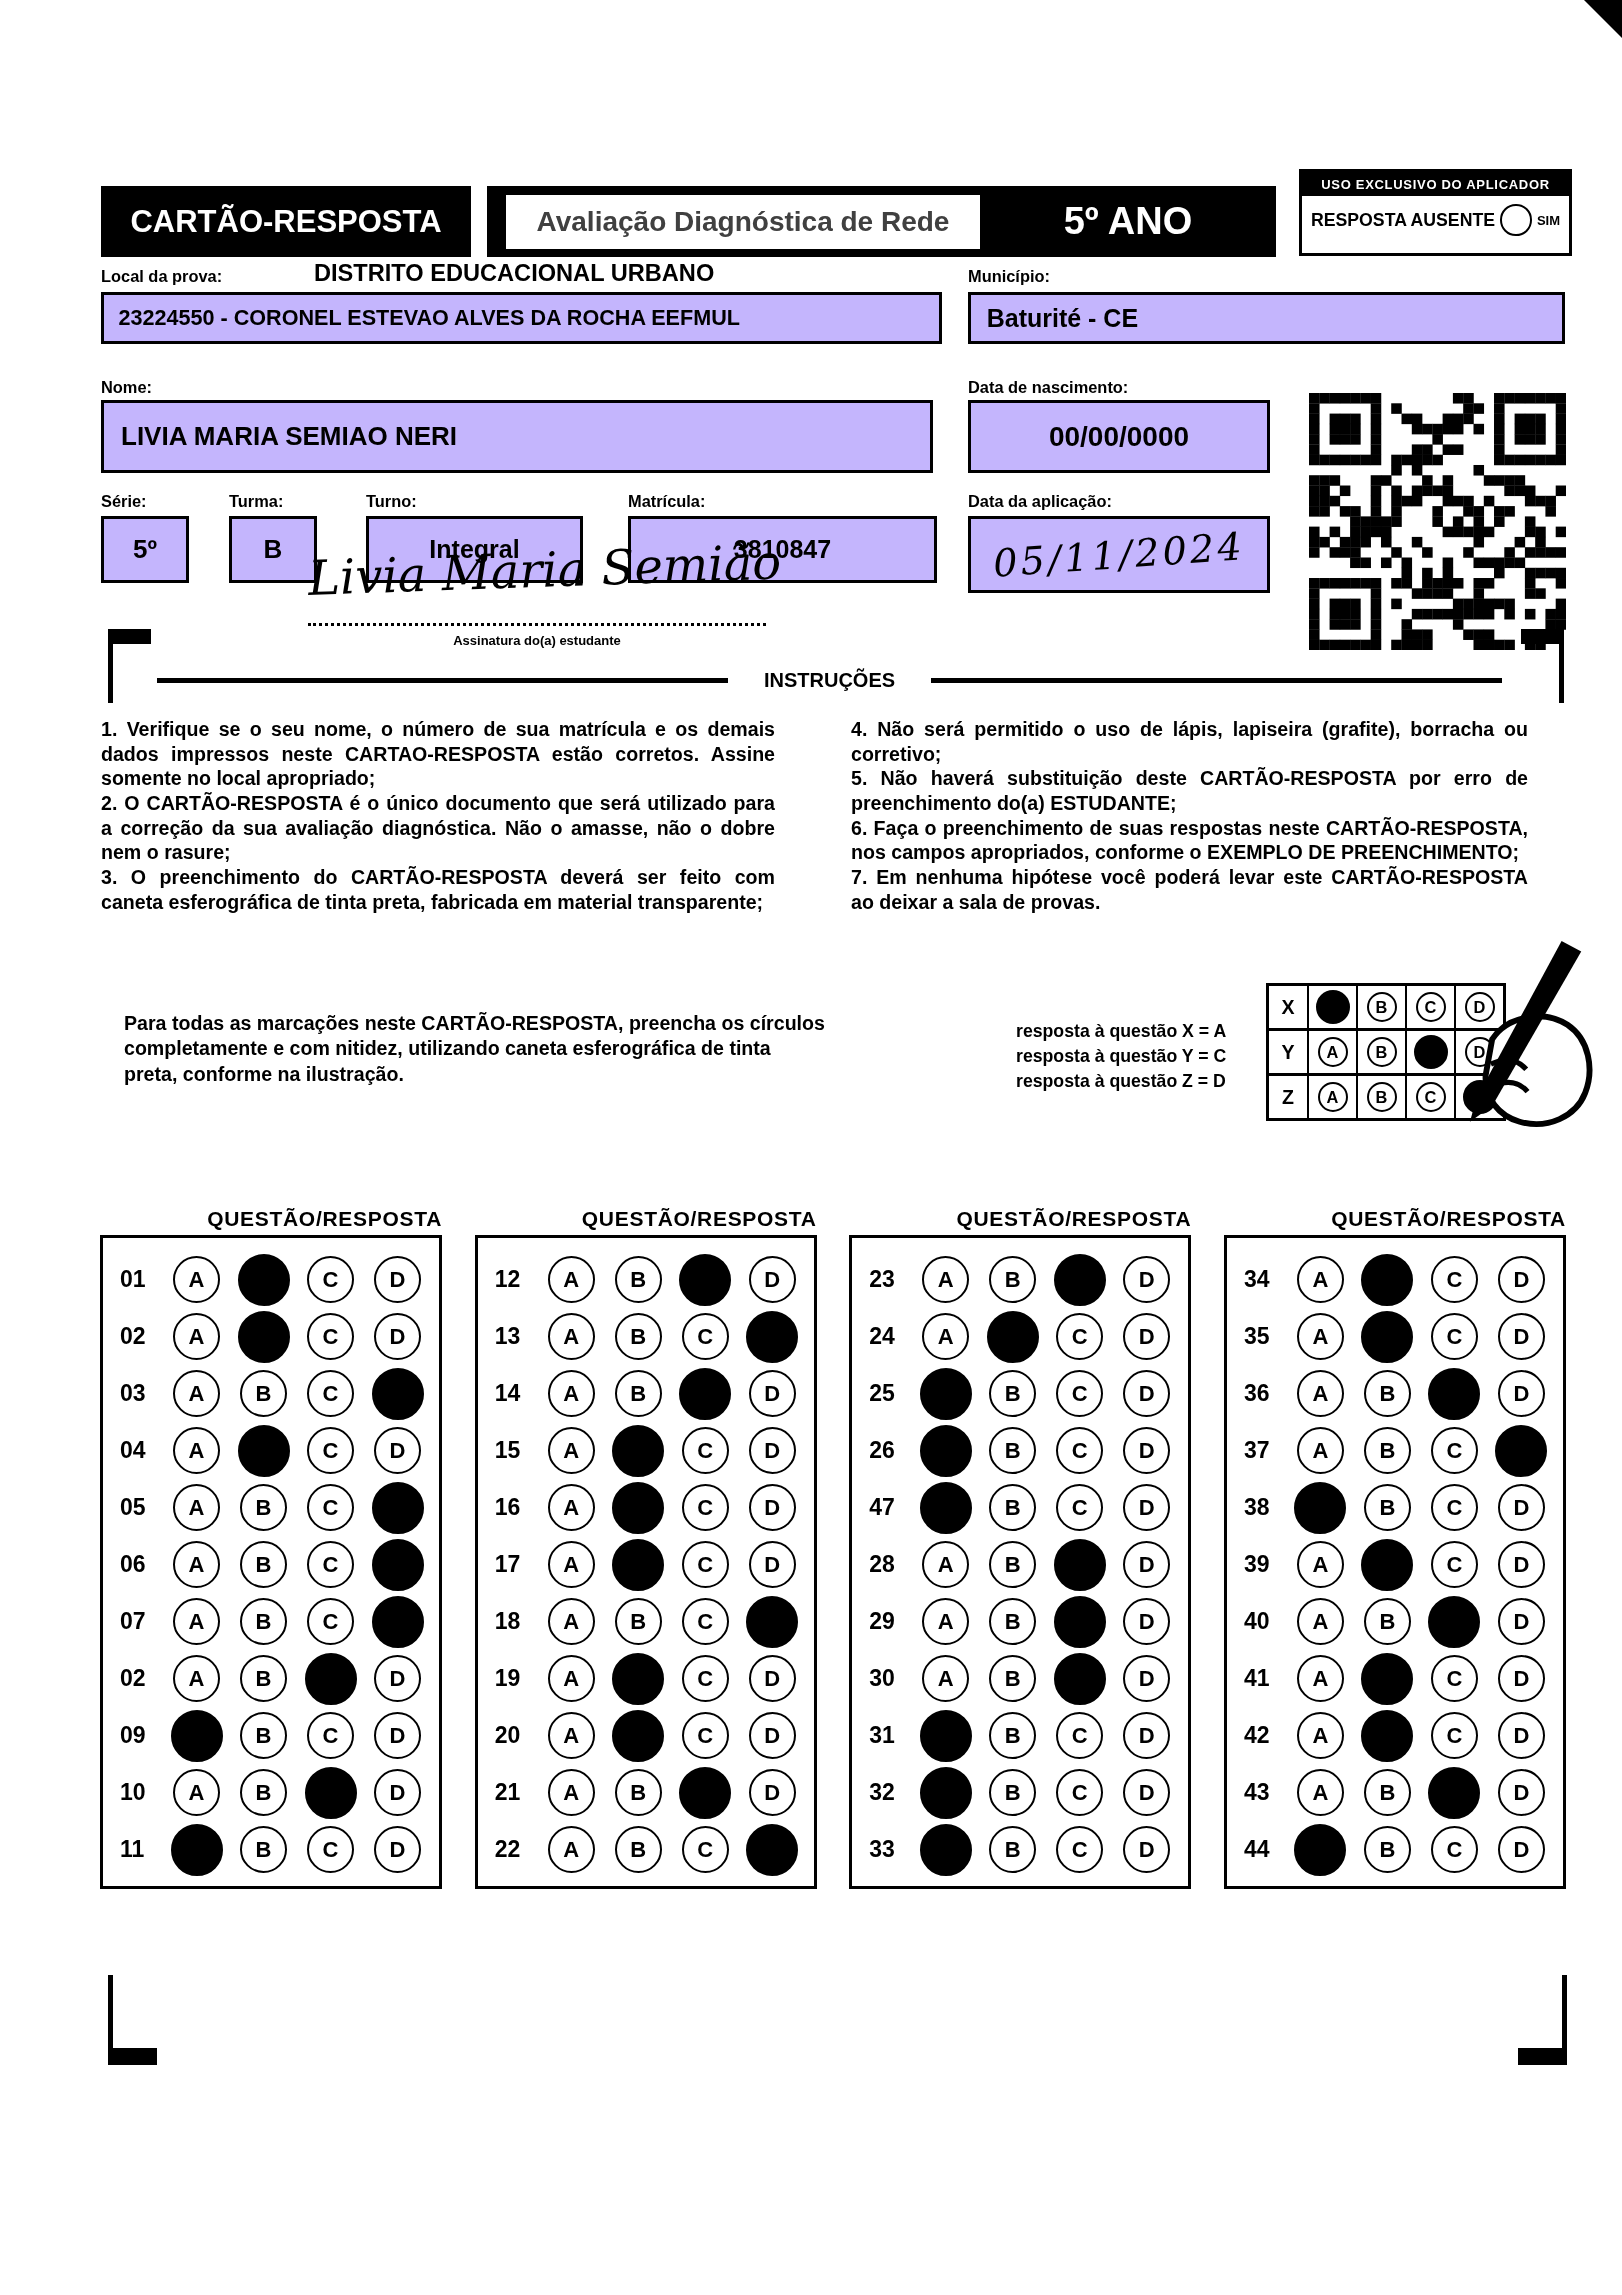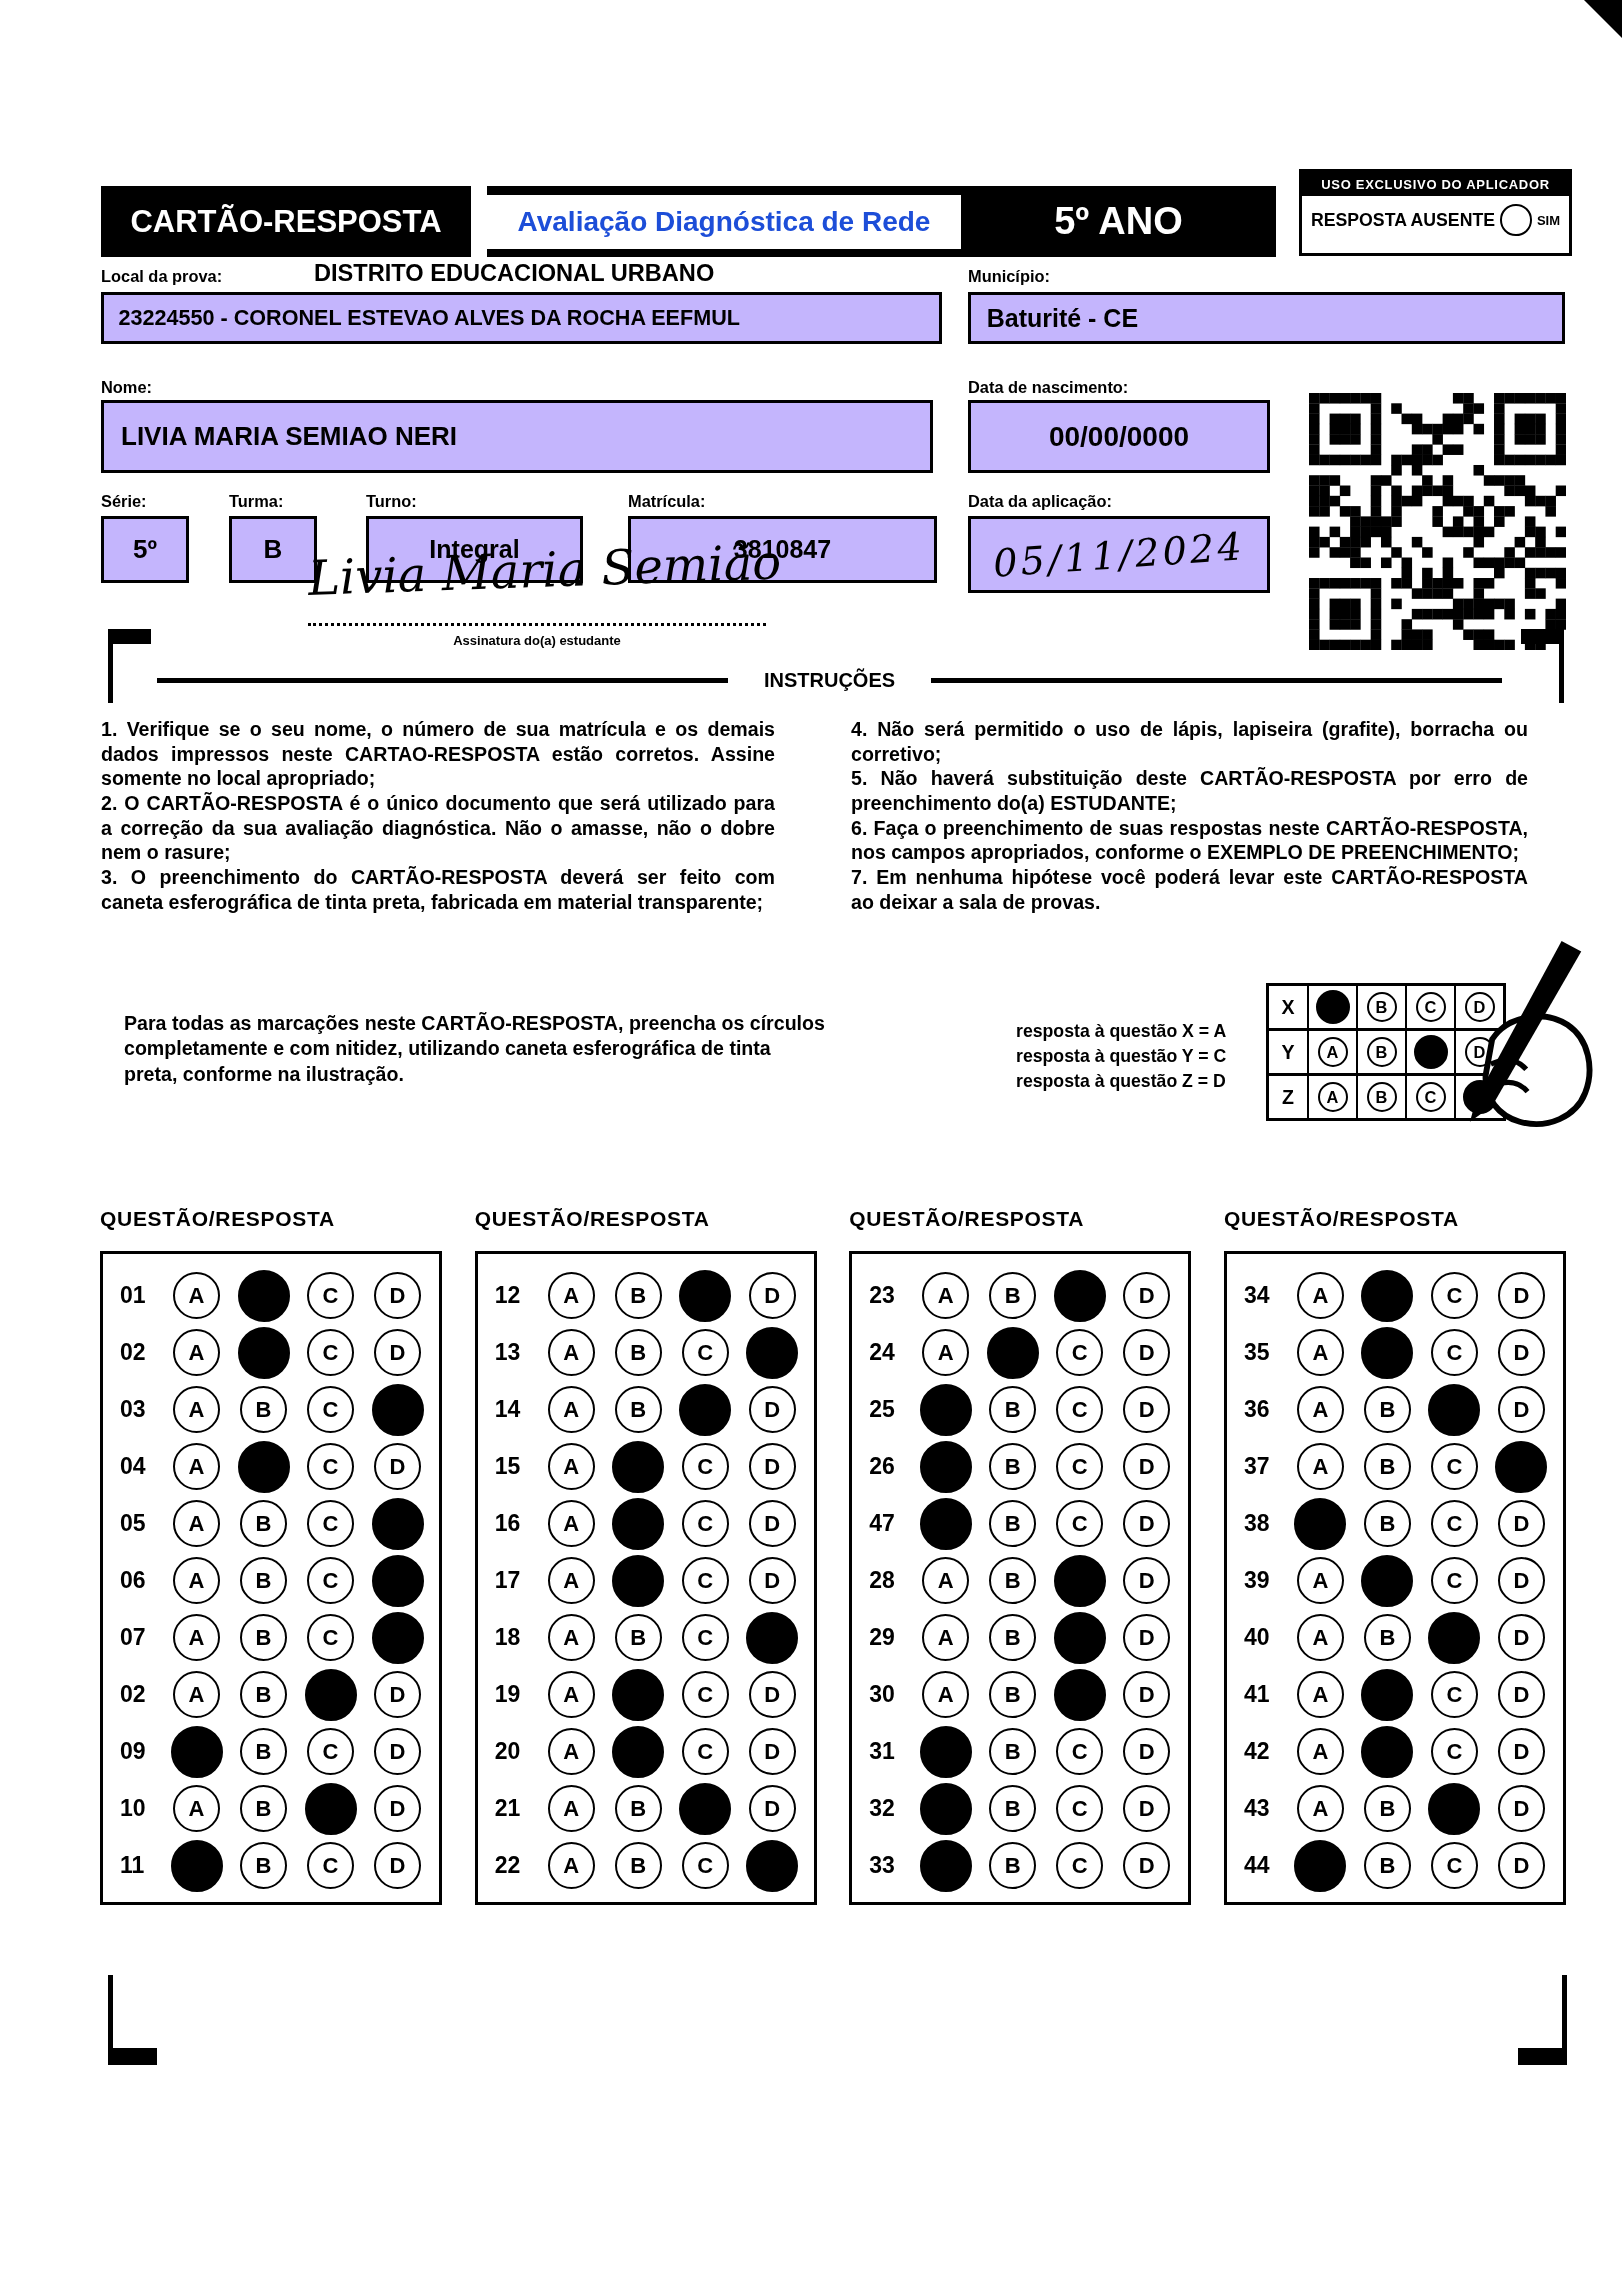--- a/index.html
+++ b/index.html
@@ -6,21 +6,21 @@
   .page{position:relative;width:1623px;height:2295px;background:#fff;color:#000;
         font-family:"Liberation Sans",sans-serif;overflow:hidden}
   .corner-tri{position:absolute;top:0;right:0;width:0;height:0;
         border-top:39px solid #000;border-left:39px solid transparent}
 
   
   .h-card{position:absolute;left:101px;top:186px;width:370px;height:71px;background:#000;color:#fff;
         display:flex;align-items:center;justify-content:center;font-size:31px;font-weight:bold}
   .h-exam-wrap{position:absolute;left:487px;top:186px;width:789px;height:71px;background:#000;
         display:flex;align-items:center}
-  .h-exam{margin-left:0;width:474px;height:54px;background:#fff;color:#1d4ed8;
+  .h-exam{margin-left:19px;width:474px;height:54px;background:#fff;color:#404040;
         display:flex;align-items:center;justify-content:center;font-size:28px;font-weight:bold}
   .h-grade{flex:1;text-align:center;color:#fff;font-size:38px;font-weight:bold}
   .h-aplicador{position:absolute;left:1299px;top:169px;width:267px;height:81px;border:3.3px solid #000;background:#fff}
   .h-aplicador-title{background:#000;color:#fff;text-align:center;font-size:13px;font-weight:bold;
         padding:4.6px 0;letter-spacing:0.7px}
   .h-aplicador-body{display:flex;align-items:center;justify-content:center;gap:5.2px;height:48px}
   .absent-label{font-size:17.7px;font-weight:bold}
   .absent-circle{width:27.5px;height:27.5px;border:2.6px solid #000;border-radius:50%}
   .absent-yes{font-size:13px;font-weight:bold}
 
@@ -74,21 +74,21 @@
   .ex-cell{width:47px;height:42px;display:flex;align-items:center;justify-content:center}
   .ex-cell + .ex-cell{border-left:2px solid #000}
   .ex-bubble{width:30px;height:30px;border:2px solid #000;border-radius:50%;display:flex;align-items:center;
         justify-content:center;font-size:16.4px;font-weight:bold;box-sizing:border-box}
   .ex-bubble.filled{background:#000;border-color:#000;color:transparent;width:34px;height:34px}
   .pen-art{position:absolute;left:1407px;top:941px}
 
   
   .answers{position:absolute;left:100px;top:1207px;width:1466px;display:flex;justify-content:space-between}
   .answer-col{width:342px}
-  .col-header{text-align:left;font-size:21px;font-weight:bold;letter-spacing:0.7px;margin-bottom:20px}
+  .col-header{text-align:right;font-size:21px;font-weight:bold;letter-spacing:0.7px;margin-bottom:4px}
   .answer-box{border:3.3px solid #000;height:654px;box-sizing:border-box;padding-top:13px}
   .q-row{height:57px;display:flex;align-items:center;padding-left:17px}
   .q-num{width:43px;font-size:23px;font-weight:bold}
   .slot{width:67px;display:flex;justify-content:center;align-items:center}
   .bubble{width:47px;height:47px;border:2.6px solid #000;border-radius:50%;display:flex;align-items:center;
         justify-content:center;font-size:22px;font-weight:bold;box-sizing:border-box;background:#fff}
   .bubble.filled{background:#000;border-color:#000;color:transparent;width:52px;height:52px}
 </style>
 </head>
 <body>

